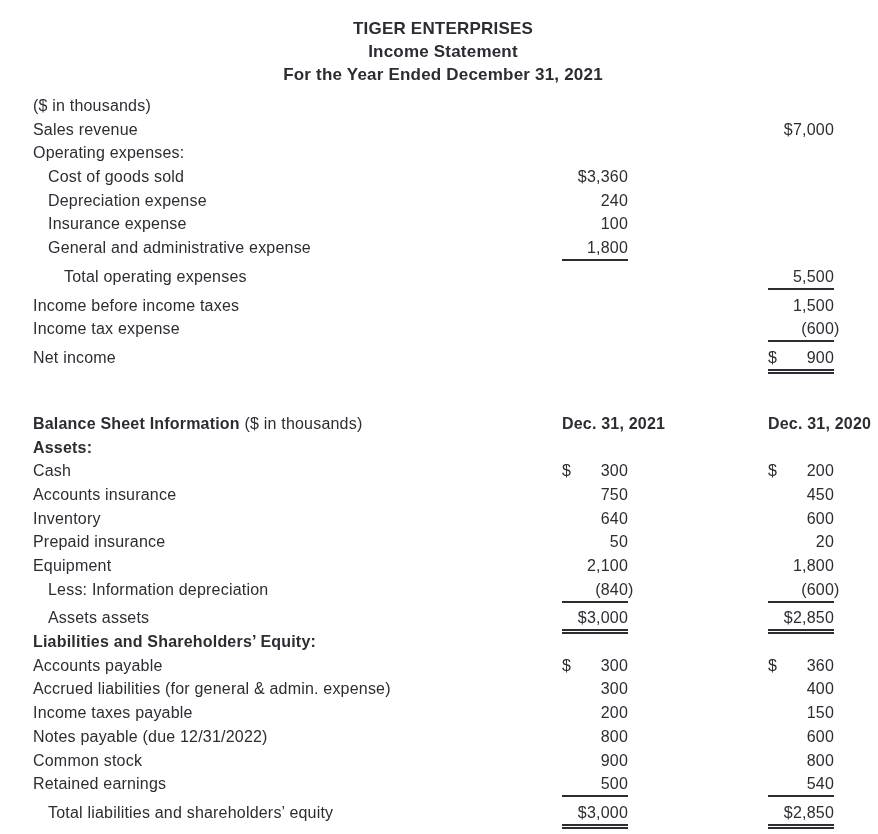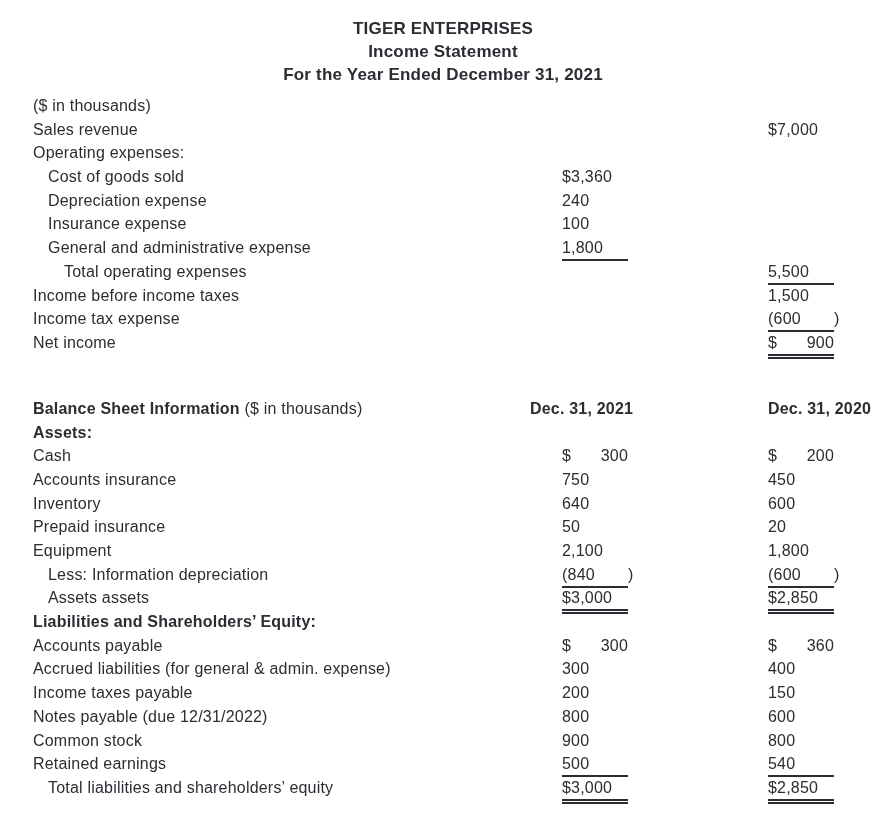--- a/index.html
+++ b/index.html
@@ -11,40 +11,40 @@
     overflow:hidden;
   }
   .page { width:878px; height:834px; padding:17px 44px 0 33px; background:#ffffff; }
 
   
   .doc-header { text-align:center; margin-right:-19px; margin-bottom:11px; }
   .doc-header div { font-weight:bold; font-size:17px; line-height:23px; letter-spacing:0.2px; }
 
   
   .row { display:flex; align-items:baseline; height:23.7px; font-size:16px; letter-spacing:0.2px; }
-  .row.after-rule { }
+  .row.after-rule { margin-top:5px; }
   .label { flex:1; white-space:nowrap; overflow:visible; }
   .ind-0 { padding-left:0; } .ind-1 { padding-left:15px; } .ind-2 { padding-left:31px; }
   .bold { font-weight:bold; }
 
   
-  .amt { width:66px; position:relative; display:flex; justify-content:flex-start;
+  .amt { width:66px; position:relative; display:flex; justify-content:flex-end;
          white-space:nowrap; }
   .amt.has-d { justify-content:space-between; }
   .amt.c2 { margin-left:140px; }
   .rule-single, .rule-double { border-bottom:2px solid #2b2d33; padding-bottom:2px; }
   .rule-double::after {
     content:""; position:absolute; left:0; right:0; bottom:-5px; height:2px; background:#2b2d33;
   }
   .cp { position:absolute; left:100%; top:0; }
 
   
   .bs-section { margin-top:42px; }
   .bs-header { display:flex; align-items:baseline; height:24px; font-size:16px;
-               font-weight:bold; letter-spacing:0.2px;gap:32px; }
+               font-weight:bold; letter-spacing:0.2px; }
   .bs-header .bs-title { flex:1; white-space:nowrap; }
   .bs-header .note { font-weight:normal; }
   .hdr-cell { width:66px; text-align:center; white-space:nowrap; }
   .hdr-cell.c2h { margin-left:140px; }
 </style>
 </head>
 <body>
 
 <div class="page">
 

